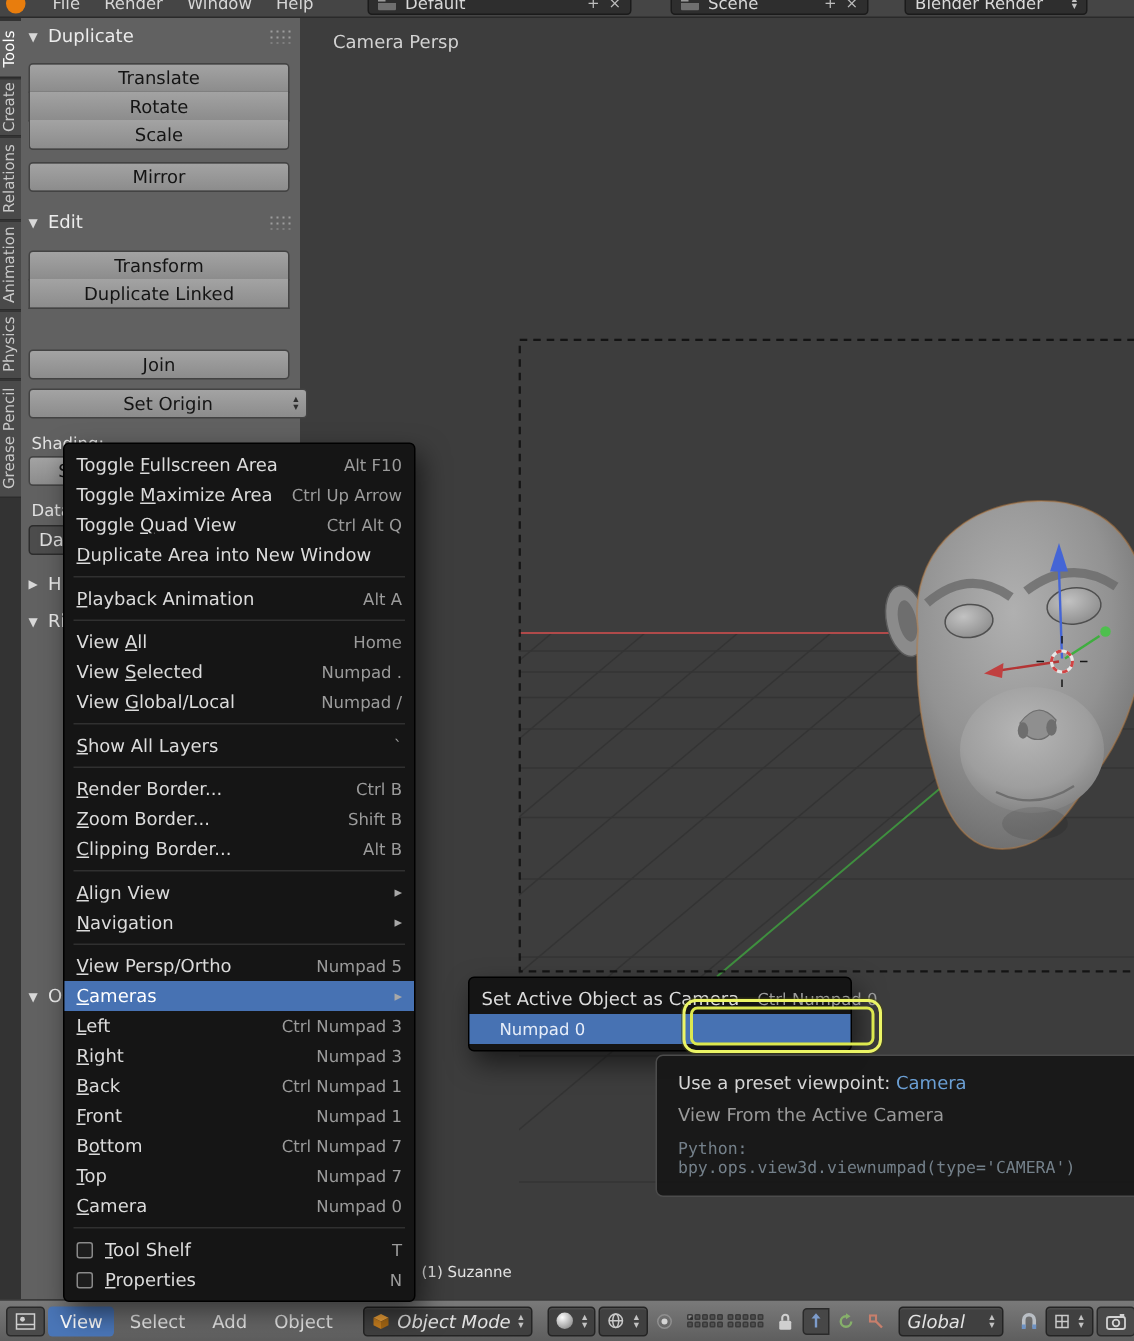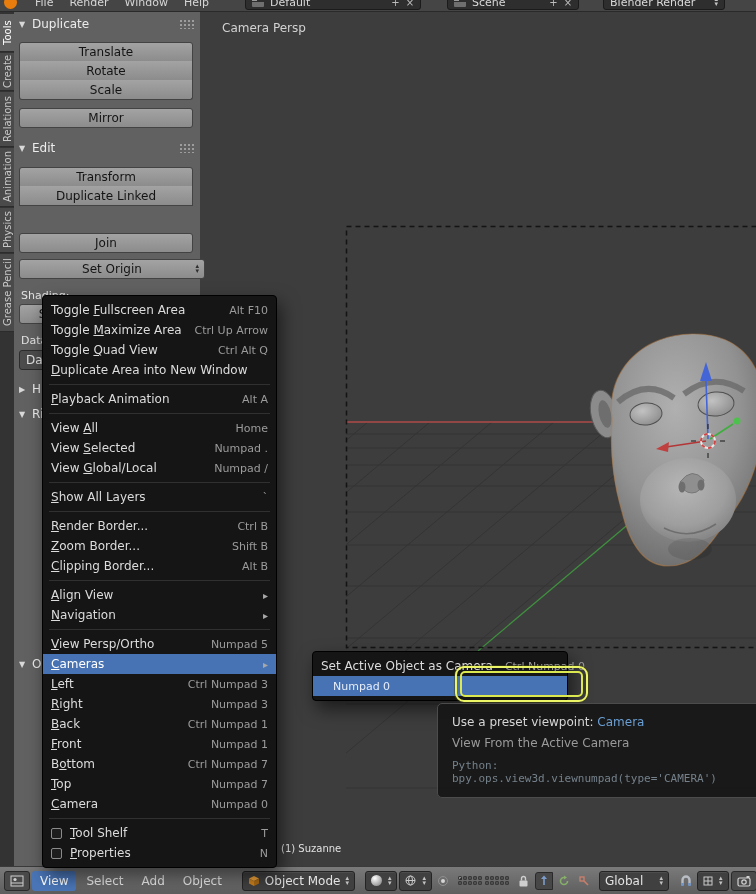--- a/index.html
+++ b/index.html
@@ -81,21 +81,21 @@
   
   .botbar{ position:absolute; left:0; top:866px; width:756px; height:28px;
     background:linear-gradient(#7a7a7a,#5e5e5e); border-top:1px solid #3a3a3a; z-index:10;
     display:flex; align-items:center; padding:0 4px; gap:2px;}
   .edbtn{ width:26px; height:20px; background:#4a4a4a; border:1px solid #2a2a2a; border-radius:3px;
     display:flex; align-items:center; justify-content:center; flex:none;}
   .hmenu{ font-size:12px; color:#eaeaea; padding:3px 8px; border-radius:3px; white-space:nowrap;}
   .hmenu.active{ background:#4a76b8; color:#fff; }
   .hdrop{ height:20px; background:#404040; border:1px solid #242424; border-radius:3px; display:flex;
     align-items:center; padding:0 5px; font-size:12px; color:#e3e3e3; white-space:nowrap; flex:none;
-    box-shadow:inset 0 1px rgba(255,255,255,.07);}
+    box-shadow:inset 0 1px rgba(255,255,255,.07);font-style:italic;}
   .hdrop .ic{ margin-right:5px; display:flex; }
   .icbtn{ width:18px; height:18px; display:flex; align-items:center; justify-content:center; flex:none;}
   .layers{ display:flex; gap:3px; margin:0 4px; flex:none;}
   .lgroup{ display:grid; grid-template-columns:repeat(5,4px); grid-auto-rows:4px; gap:1px;}
   .lcell{ background:#515151; border:1px solid #3a3a3a; border-radius:1px; position:relative;}
   .lcell.on{ background:#8b8b8b; }
   .lcell.on::after{ content:""; position:absolute; left:1px; top:1px; width:2px; height:2px; background:#2d2d2d; border-radius:50%;}
   u{ text-decoration:underline; }
 </style>
 </head>

